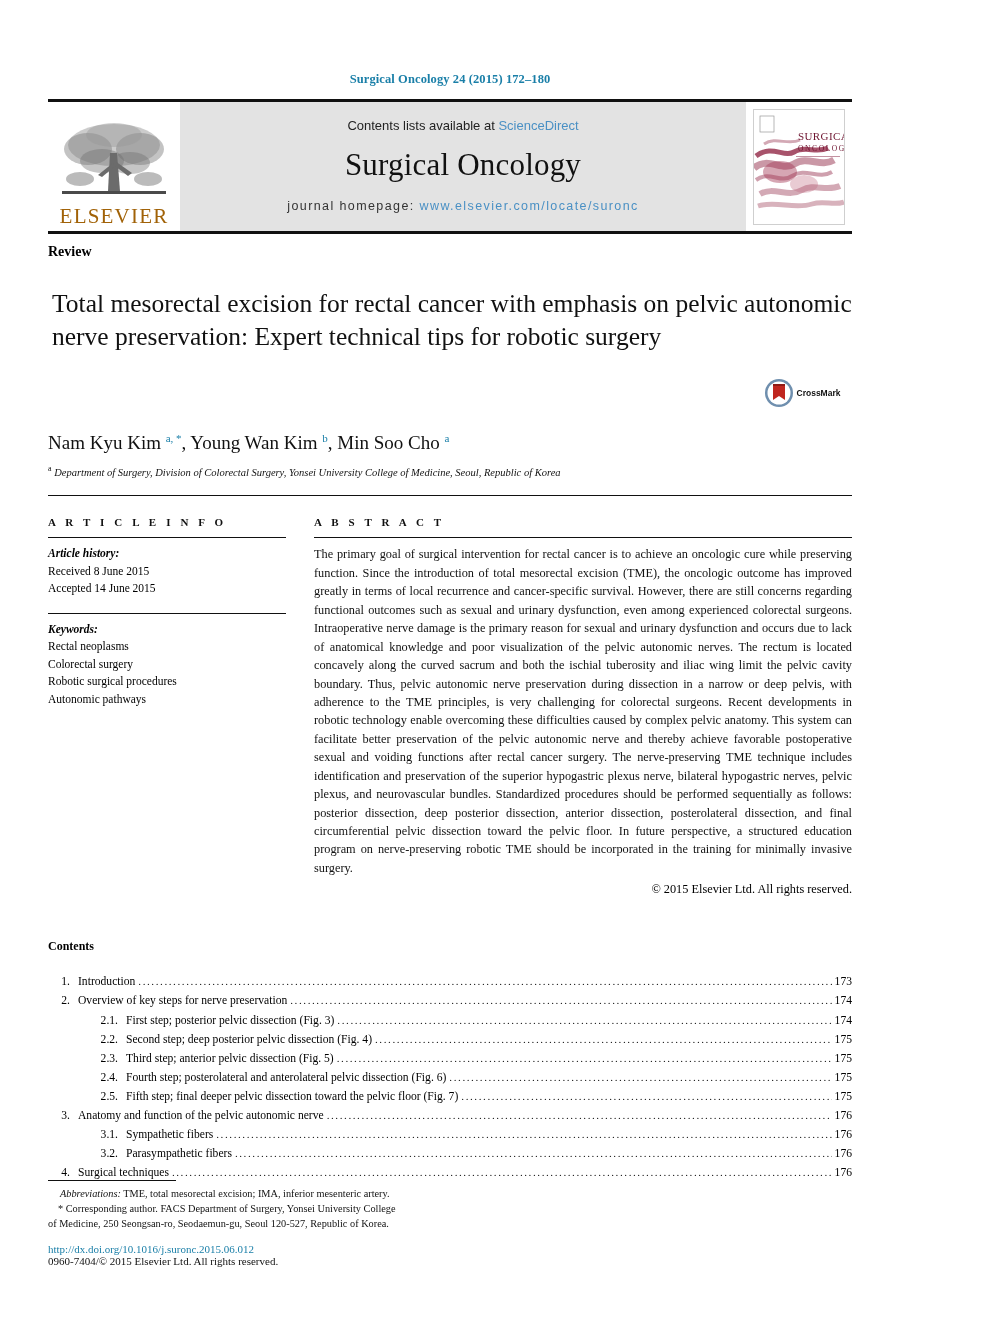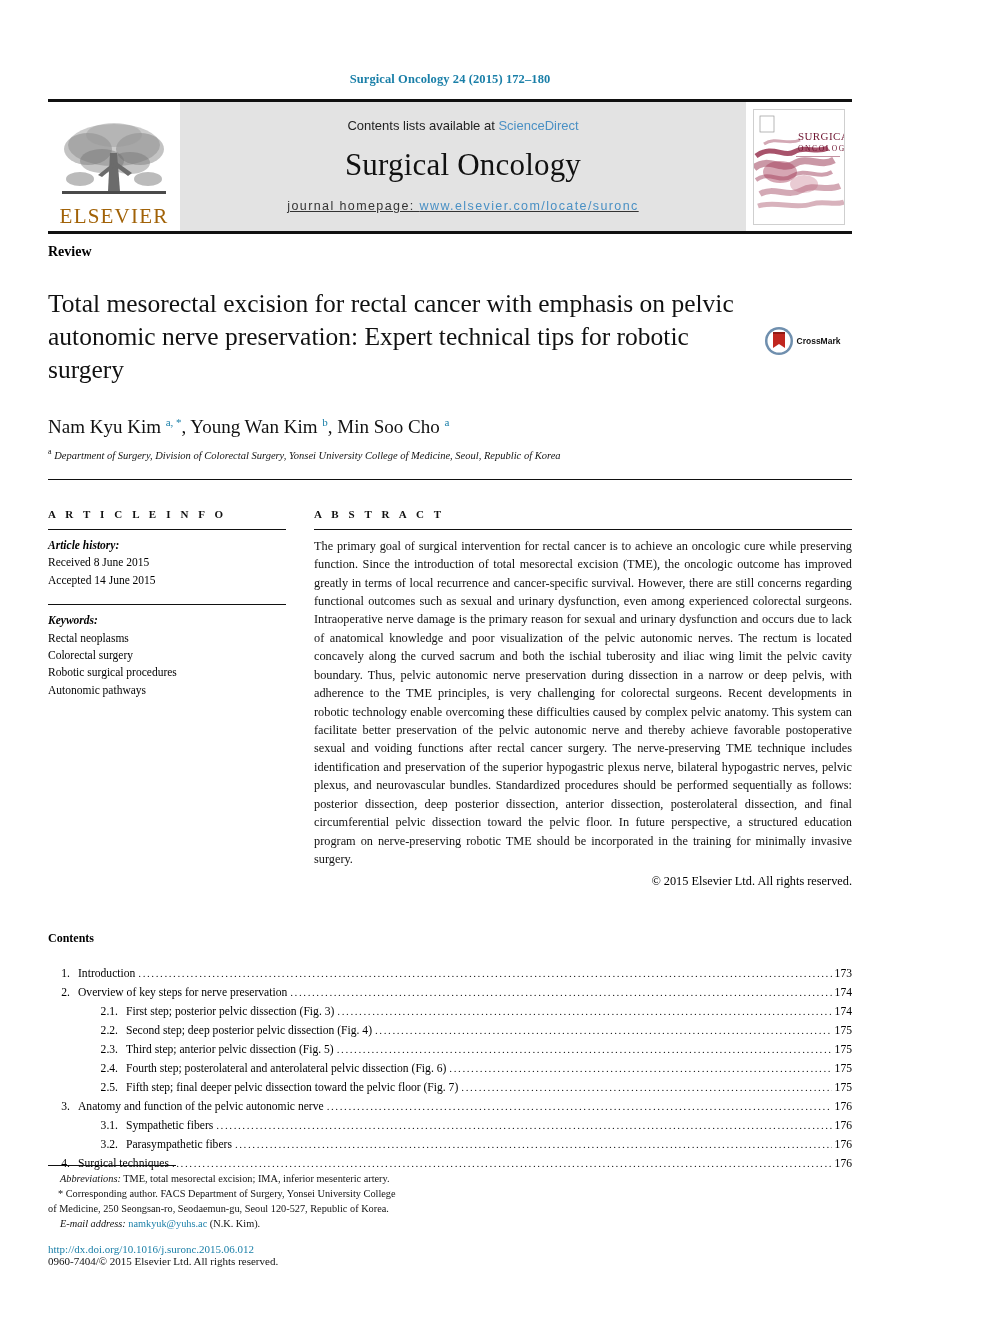--- a/index.html
+++ b/index.html
@@ -74,21 +74,20 @@
     font-size: 31px;
     color: #111;
     letter-spacing: .2px;
     margin-bottom: 16px;
   }
   .mh-home {
     font-family: "Liberation Sans", sans-serif;
     font-size: 12.5px;
     color: #333;
     letter-spacing: 1.4px;
-    text-decoration: underline;
   }
   .mh-home .url { color: #4a90c4; }
   .mh-cover {
     width: 106px;
     flex: 0 0 106px;
     display: flex;
     align-items: center;
     justify-content: center;
     background: #fff;
   }
@@ -102,58 +101,58 @@
 
   
   .rule-thick { margin: 0 48px; border-top: 3px solid #111; }
   .rule-thin  { margin: 0 48px; border-top: 1px solid #111; }
 
   .sect-type {
     margin: 10px 48px 0 48px;
     font-size: 14px;
     font-weight: bold;
   }
-  .title-row { margin: 10px 48px 0 48px; display: flex; align-items: center; }
+  .title-row { margin: 10px 48px 0 48px; display: flex; align-items: flex-end; flex-direction: column; }
   .art-title {
     flex: 1 1 auto;
     font-size: 25.5px;
     line-height: 1.30;
     font-weight: normal;
     color: #111;
     max-width: 800px;
   }
   .crossmark {
     flex: 0 0 auto;
     width: 100px;
     display: flex;
     flex-direction: column;
     align-items: center;
     padding-top: 8px;
   }
   .cm-row { display: flex; align-items: center; gap: 3px; }
   .cm-text { font-family:"Liberation Sans",sans-serif; font-size: 8.5px; font-weight: bold; color:#111; }
 
   .authors {
-    margin: 12px 48px 0 48px;
+    margin: 24px 48px 0 48px;
     font-size: 19px;
     color: #111;
   }
   .authors sup { color: #1a7fa8; font-size: 11px; }
   .affils { margin: 8px 48px 10px 48px; font-family: Liberation Serif, serif; }
   .affil {
     font-size: 10.5px;
     font-style: italic;
     line-height: 1.45;
     color: #111;
   }
   .affil sup { font-style: normal; font-size: 8px; }
 
   
   .info-abs {
-    margin: 28px 48px 0 48px;
+    margin: 20px 48px 0 48px;
     display: flex;
     gap: 28px;
   }
   .col-info { flex: 0 0 238px; }
   .col-abs  { flex: 1 1 auto; }
   .hdr-caps {
     font-size: 11px;
     font-weight: bold;
     letter-spacing: 3.6px;
     color: #111;
@@ -411,24 +410,20 @@
     <div class="foot-rule"></div>
     <div class="foot foot-indent">
       <span class="it">Abbreviations:</span><span> TME, total mesorectal excision; IMA, inferior mesenteric artery.</span>
     </div>
     <div class="foot">
       <span style="padding-left:10px">*</span><span> Corresponding author. FACS Department of Surgery, Yonsei University College</span>
     </div>
     <div class="foot">
       <span>of Medicine, 250 Seongsan-ro, Seodaemun-gu, Seoul 120-527, Republic of Korea.</span>
     </div>
-    <div class="foot foot-indent">
-      <span class="it">E-mail address:</span>
-      <span class="link">namkyuk@yuhs.ac</span><span> (N.K. Kim).</span>
-    </div>
 
     <div class="doi-block">
       <div class="doi-link">http://dx.doi.org/10.1016/j.suronc.2015.06.012</div>
       <div class="issn">0960-7404/© 2015 Elsevier Ltd. All rights reserved.</div>
     </div>
   </div>
 
 </div>
 
 </body></html>

